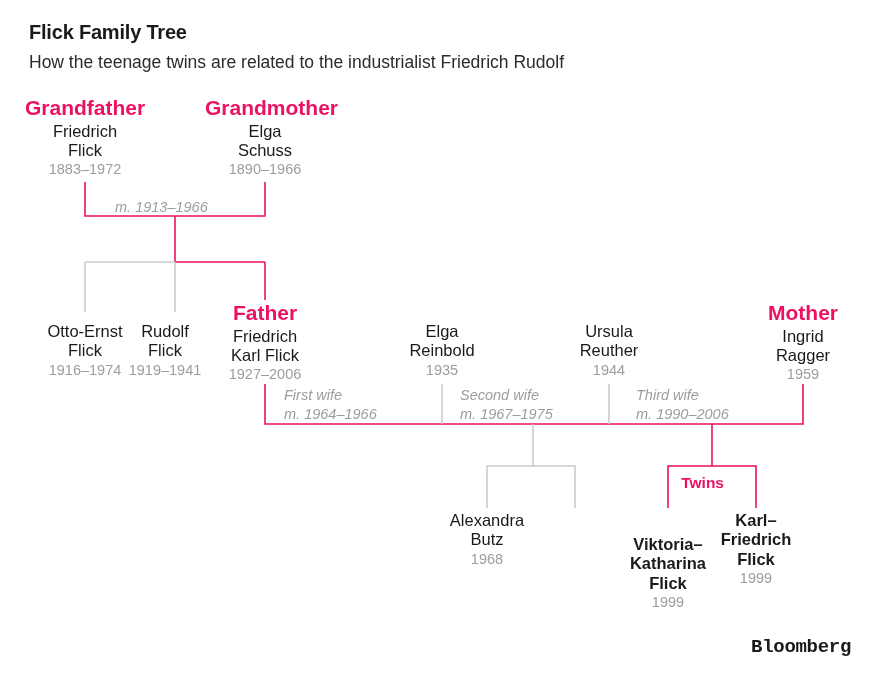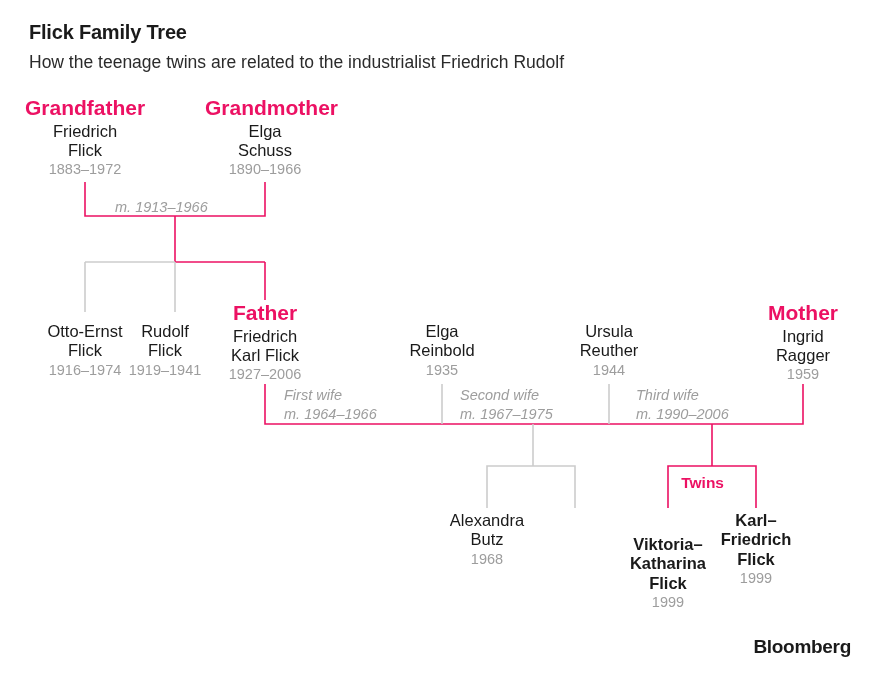--- a/index.html
+++ b/index.html
@@ -96,20 +96,21 @@
 
   
   #brand {
     position: absolute;
     right: 29px;
     top: 636px;
     font-size: 19px;
     font-weight: bold;
     color: #1a1a1a;
     letter-spacing: -0.3px;
+    font-family: Liberation Mono, monospace;
   }
 </style>
 </head>
 <body>
 
 <div id="page">
 
   <div id="title">Flick Family Tree</div>
   <div id="subtitle">How the teenage twins are related to the industrialist Friedrich Rudolf</div>
 

